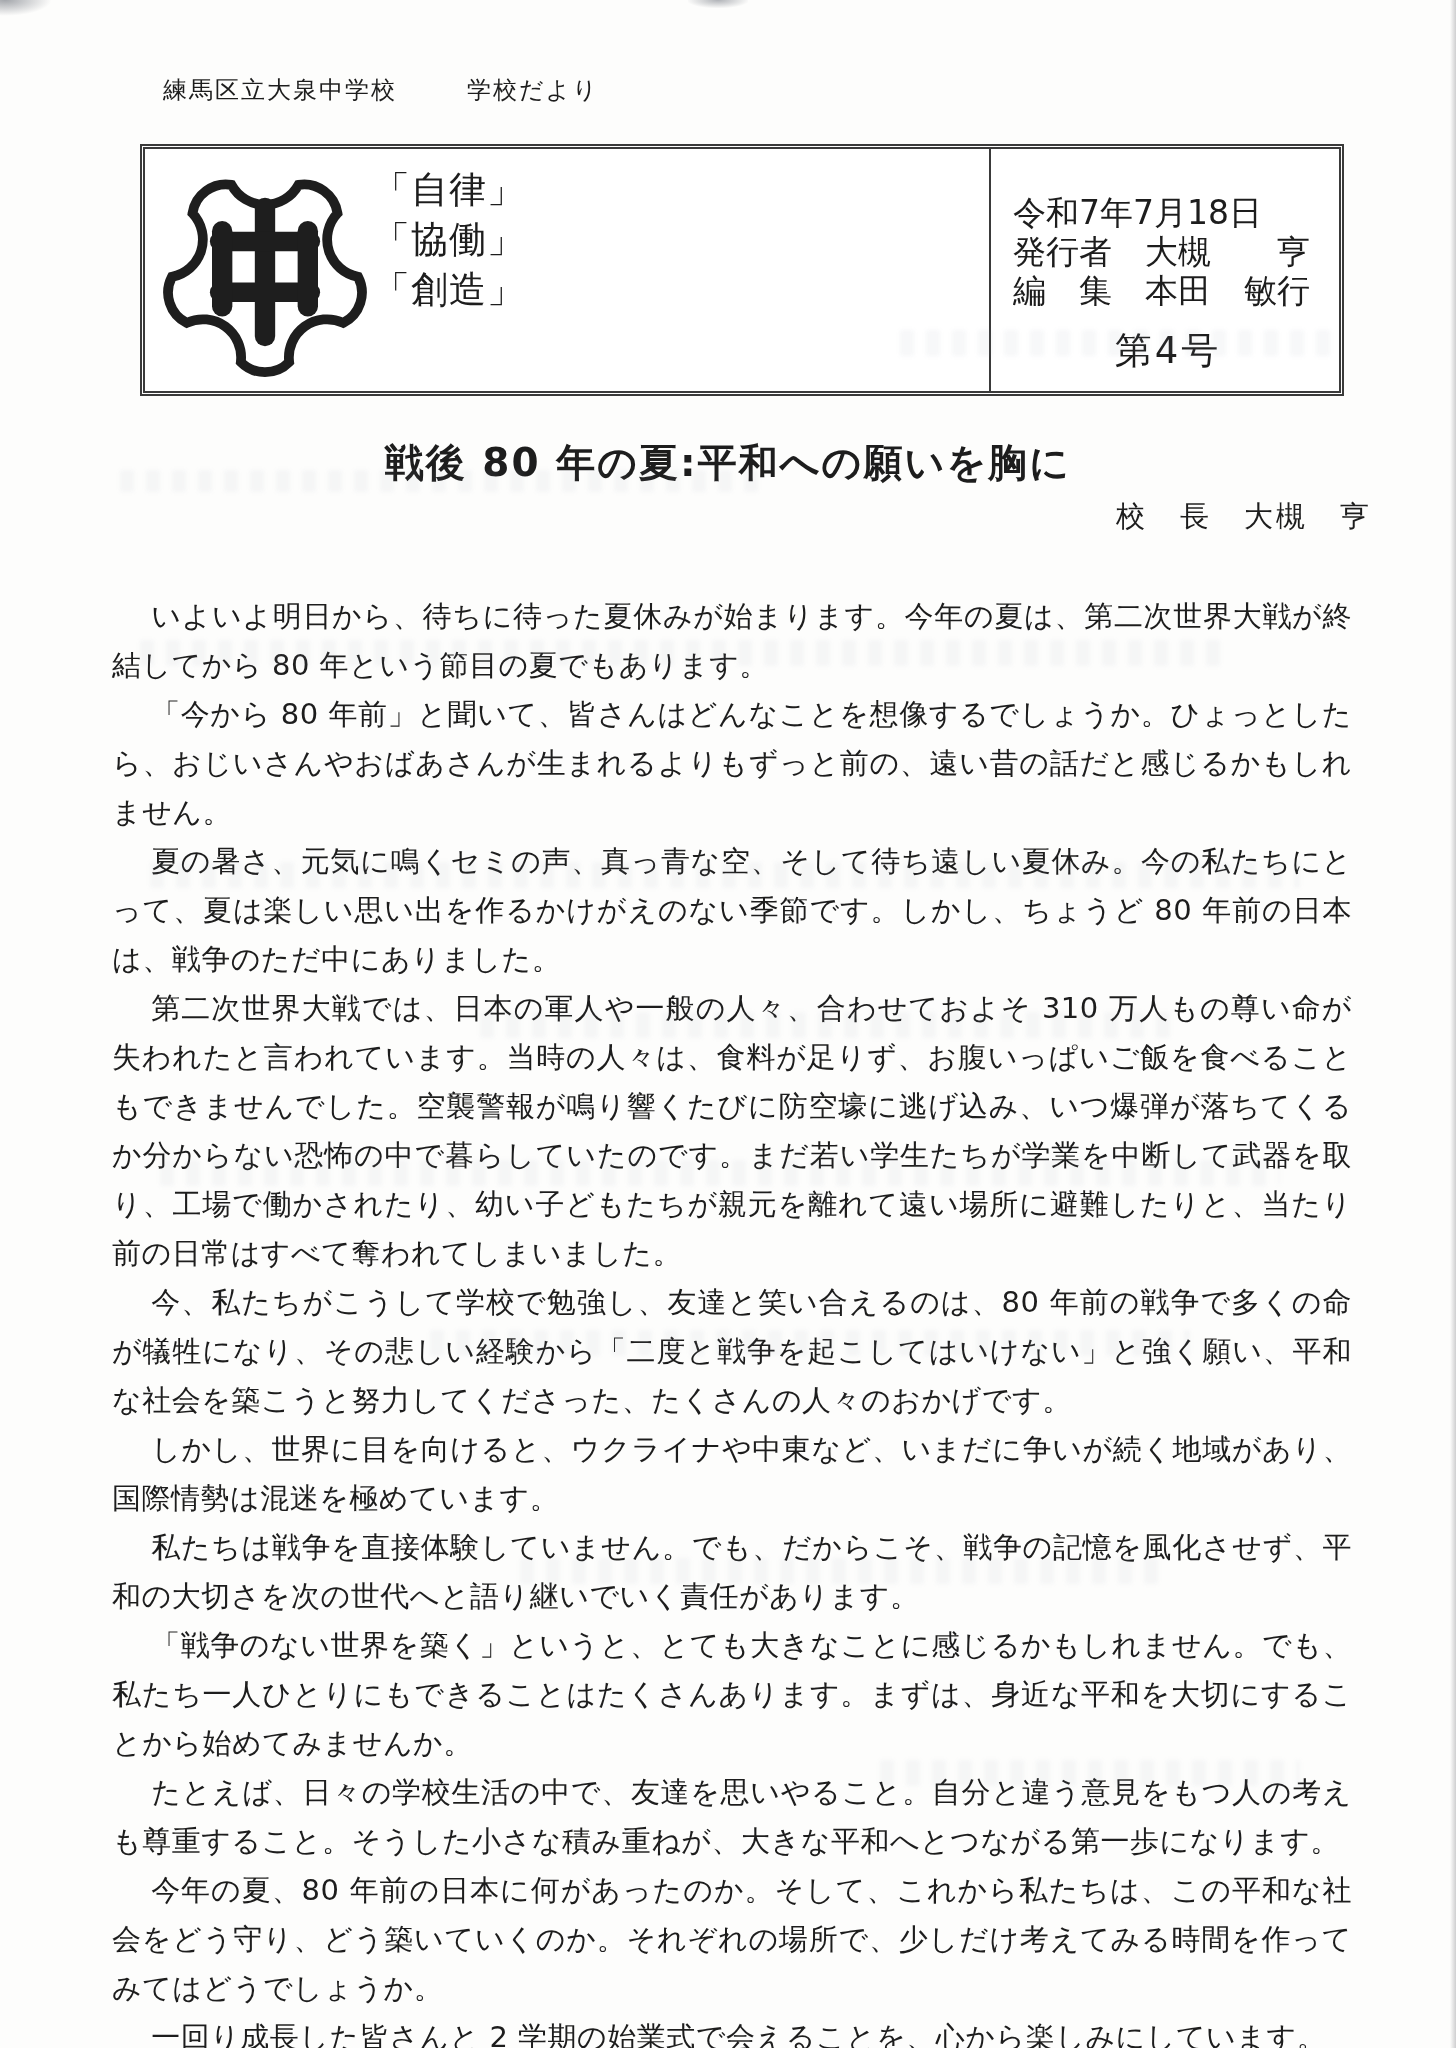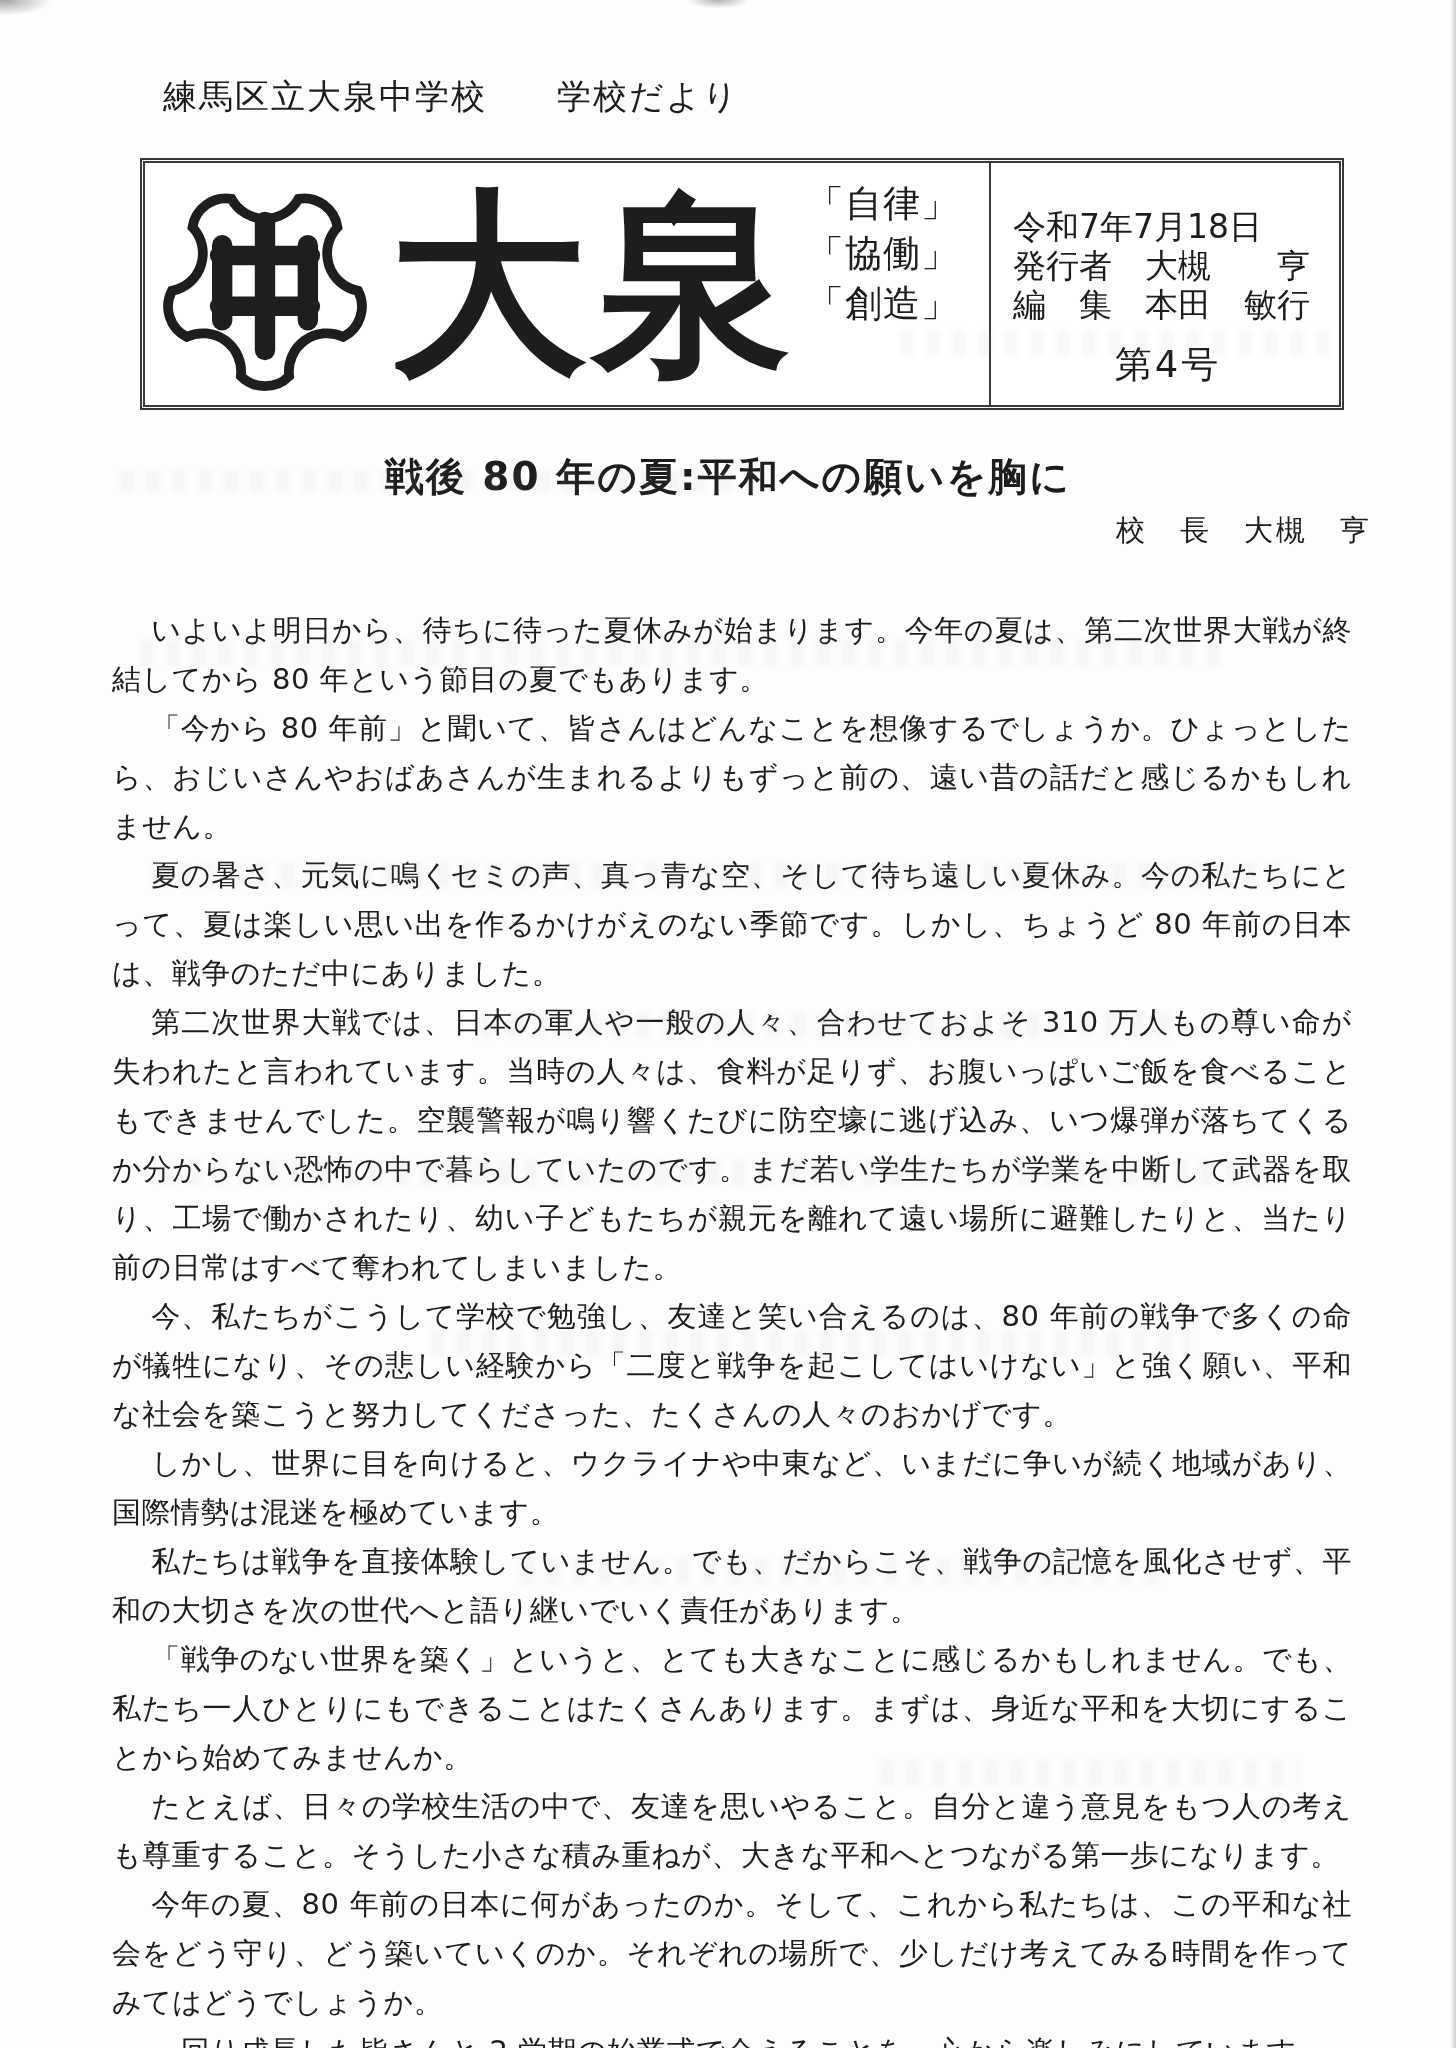--- a/index.html
+++ b/index.html
@@ -27,21 +27,21 @@
   .g1 { left:900px;  top:330px;  width:430px; }
   .g2 { left:120px;  top:470px;  width:640px; height:22px; }
   .g3 { left:140px;  top:640px;  width:1080px; }
   .g4 { left:150px;  top:862px;  width:1150px; }
   .g5 { left:480px;  top:1012px; width:700px; }
   .g6 { left:160px;  top:1160px; width:1120px; }
   .g7 { left:430px;  top:1330px; width:760px; }
   .g8 { left:520px;  top:1558px; width:640px; }
   .g9 { left:880px;  top:1760px; width:420px; }
 
-  .school-line { padding:74px 0 0 163px; font-size:34px; letter-spacing:2px; white-space:nowrap; }
+  .school-line { padding:74px 0 0 163px; font-size:24px; letter-spacing:2px; white-space:nowrap; }
   .school-line .gap { display:inline-block; width:70px; }
 
   .masthead {
     width:1204px; height:252px;
     margin:38px 0 0 140px;
     border:5px double #3a3a3a;
     display:flex; align-items:stretch;
     background:#fff;
   }
   .emblem-wrap { width:218px; padding:16px 0 0 14px; flex:0 0 auto; }
@@ -116,21 +116,20 @@
                  A 18 18 0 0 0 65.8 8.9 Z" fill="#ffffff" stroke="#1e1e1e" stroke-width="4.6"></path>
         <g fill="#1e1e1e">
           <rect x="45.2" y="15" width="9.6" height="70" rx="4.8"></rect>
           <rect x="24" y="31" width="52" height="9.2" rx="4.6"></rect>
           <rect x="24" y="55" width="52" height="9.2" rx="4.6"></rect>
           <rect x="25" y="26" width="9.6" height="45" rx="4.8"></rect>
           <rect x="65.4" y="26" width="9.6" height="45" rx="4.8"></rect>
         </g>
       </svg>
     </div>
-    <div class="paper-title">大泉</div>
     <div class="mottos">
       <div>「自律」</div>
       <div>「協働」</div>
       <div>「創造」</div>
     </div>
     <div class="pub-panel">
       <div>令和7年7月18日</div>
       <div>発行者　大槻　　亨</div>
       <div>編　集　本田　敏行</div>
       <div class="issue-no">第4号</div>

